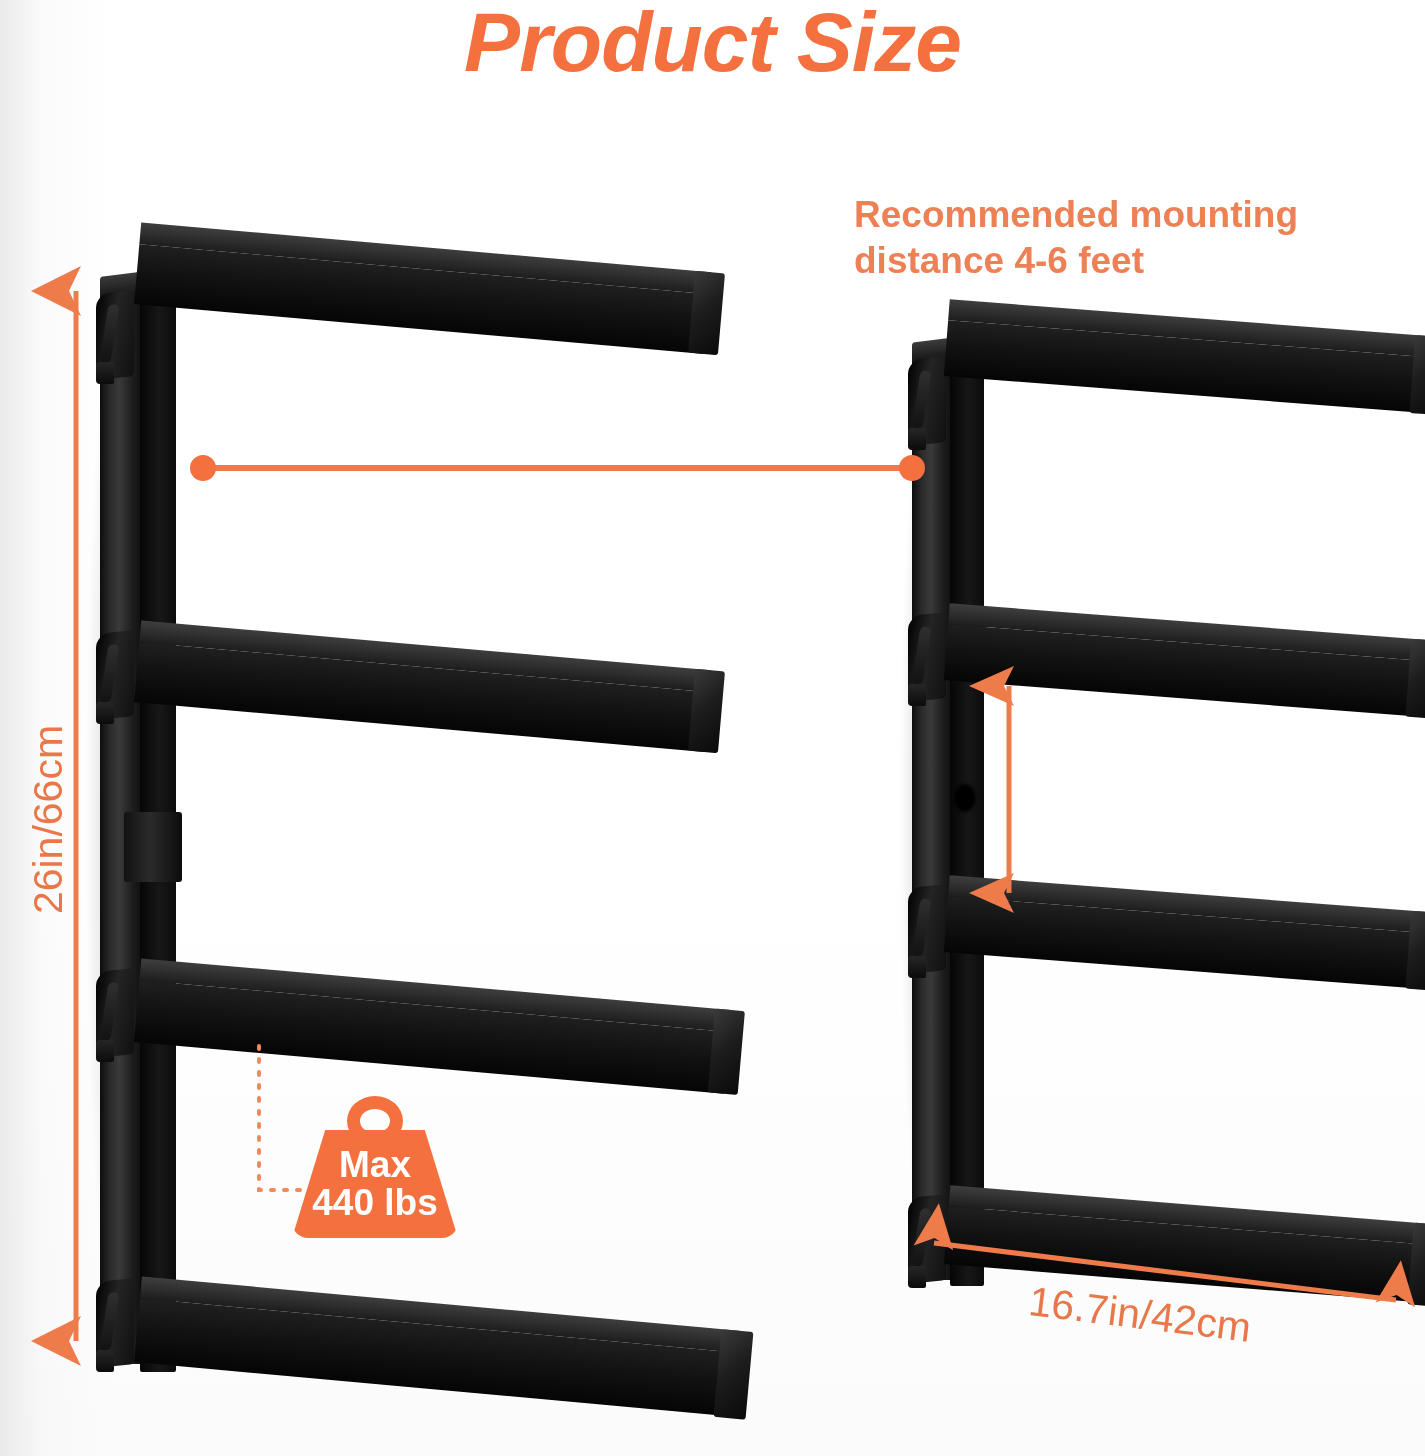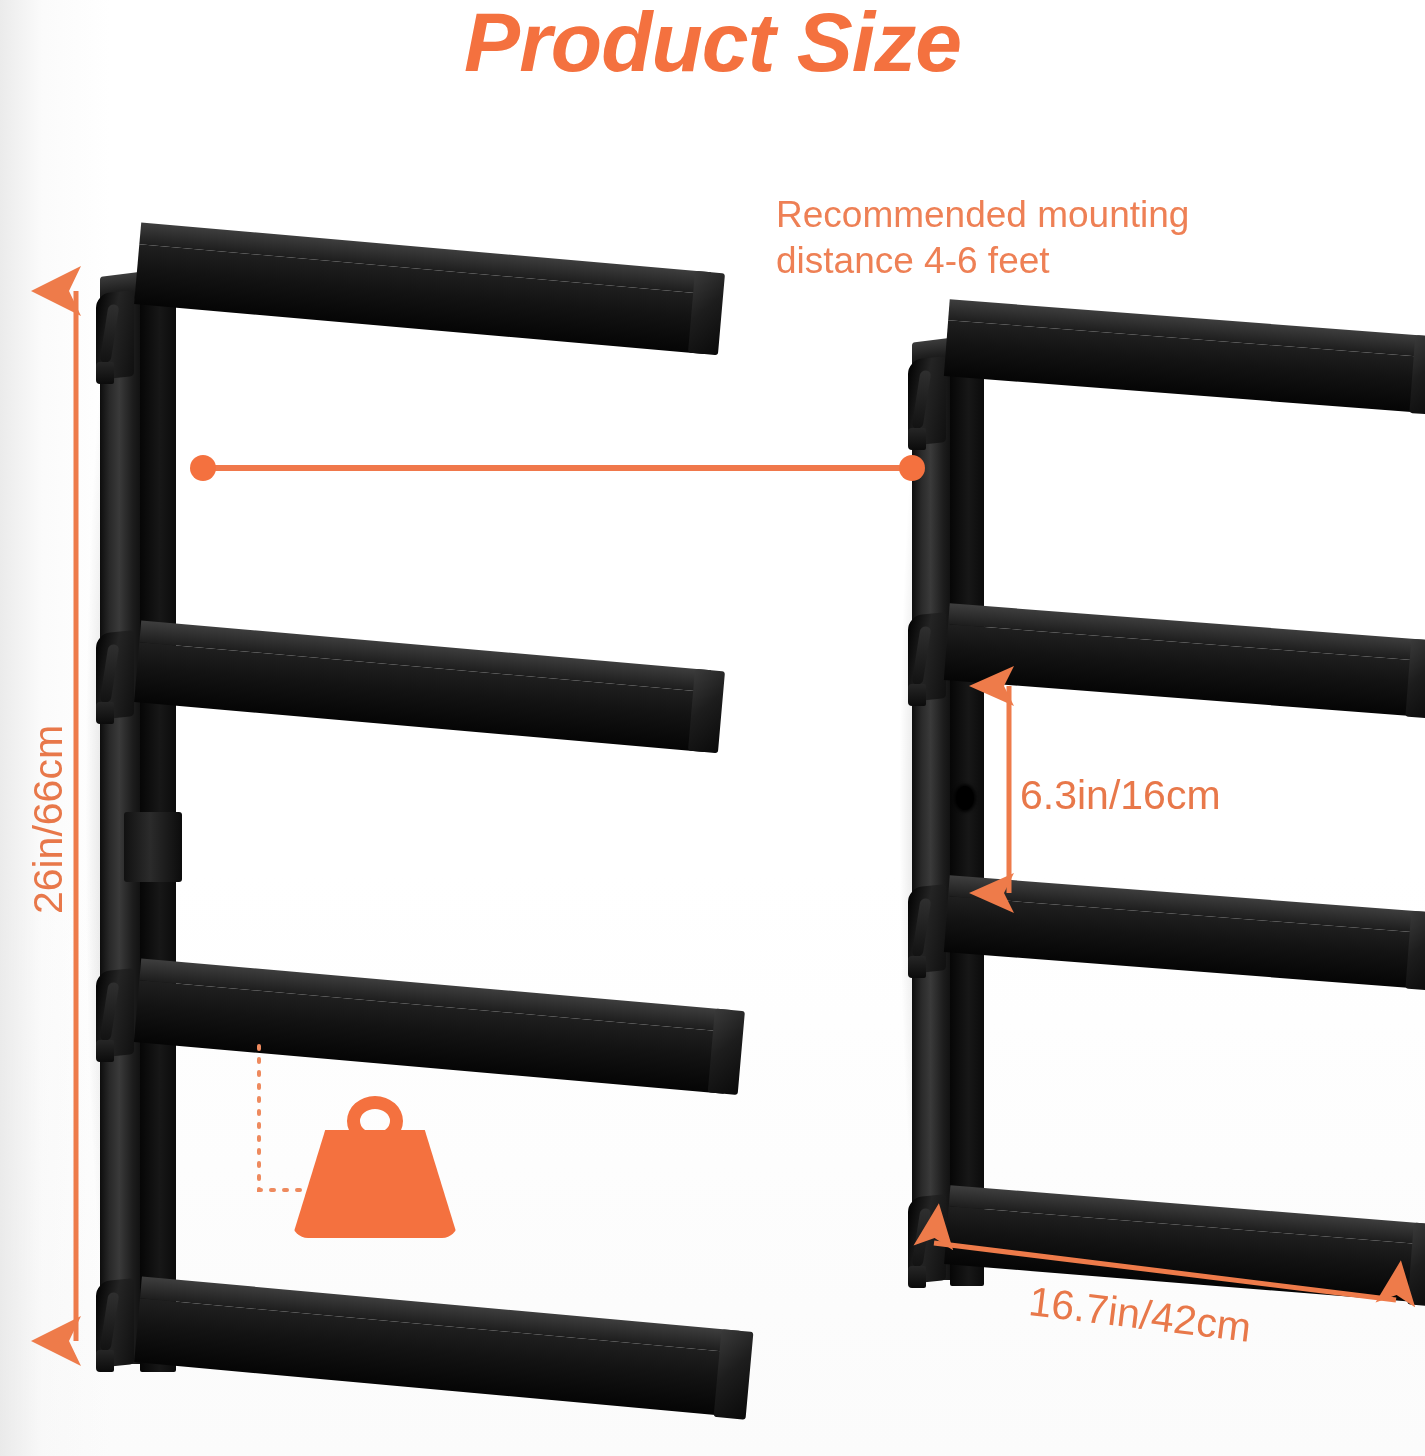--- a/index.html
+++ b/index.html
@@ -333,29 +333,32 @@
 
     <g>
       <line x1="934" y1="1243" x2="1396" y2="1300" stroke="#EE7B4A" stroke-width="5" marker-end="url(#ah-s)" marker-start="url(#ah-s)"></line>
     </g>
 
     <g>
       <polyline points="259,1046 259,1190 330,1190" fill="none" stroke="#EE8A5E" stroke-width="4" stroke-dasharray="3 10" stroke-linecap="round"></polyline>
     </g>
   </svg>
 
-  <div class="note" style="left:776px; top:192px; width:560px;">Recommended mounting
+  <div class="note" style="left:854px; top:192px; width:560px;font-weight:bold;">Recommended mounting
 distance 4-6 feet</div>
 
   <div class="dim-label rot-label" style="left:-82px; top:796px; width:260px; text-align:center;
               transform: rotate(-90deg);">26in/66cm</div>
 
-  <div class="dim-label" style="left:1020px; top:772px;">6.3in/16cm</div>
 
   <div class="dim-label rot-label" style="left:1032px; top:1278px; transform: rotate(7deg); transform-origin: left top;">16.7in/42cm</div>
 
   <div class="weight-badge" style="left:292px; top:1096px;">
     <div class="knob"></div>
     <div class="body"></div>
+    <div class="body-inner">
+      <div class="wb-line1">Max</div>
+      <div class="wb-line2">440 lbs</div>
+    </div>
   </div>
 
 
 </div>
 
 </body></html>

